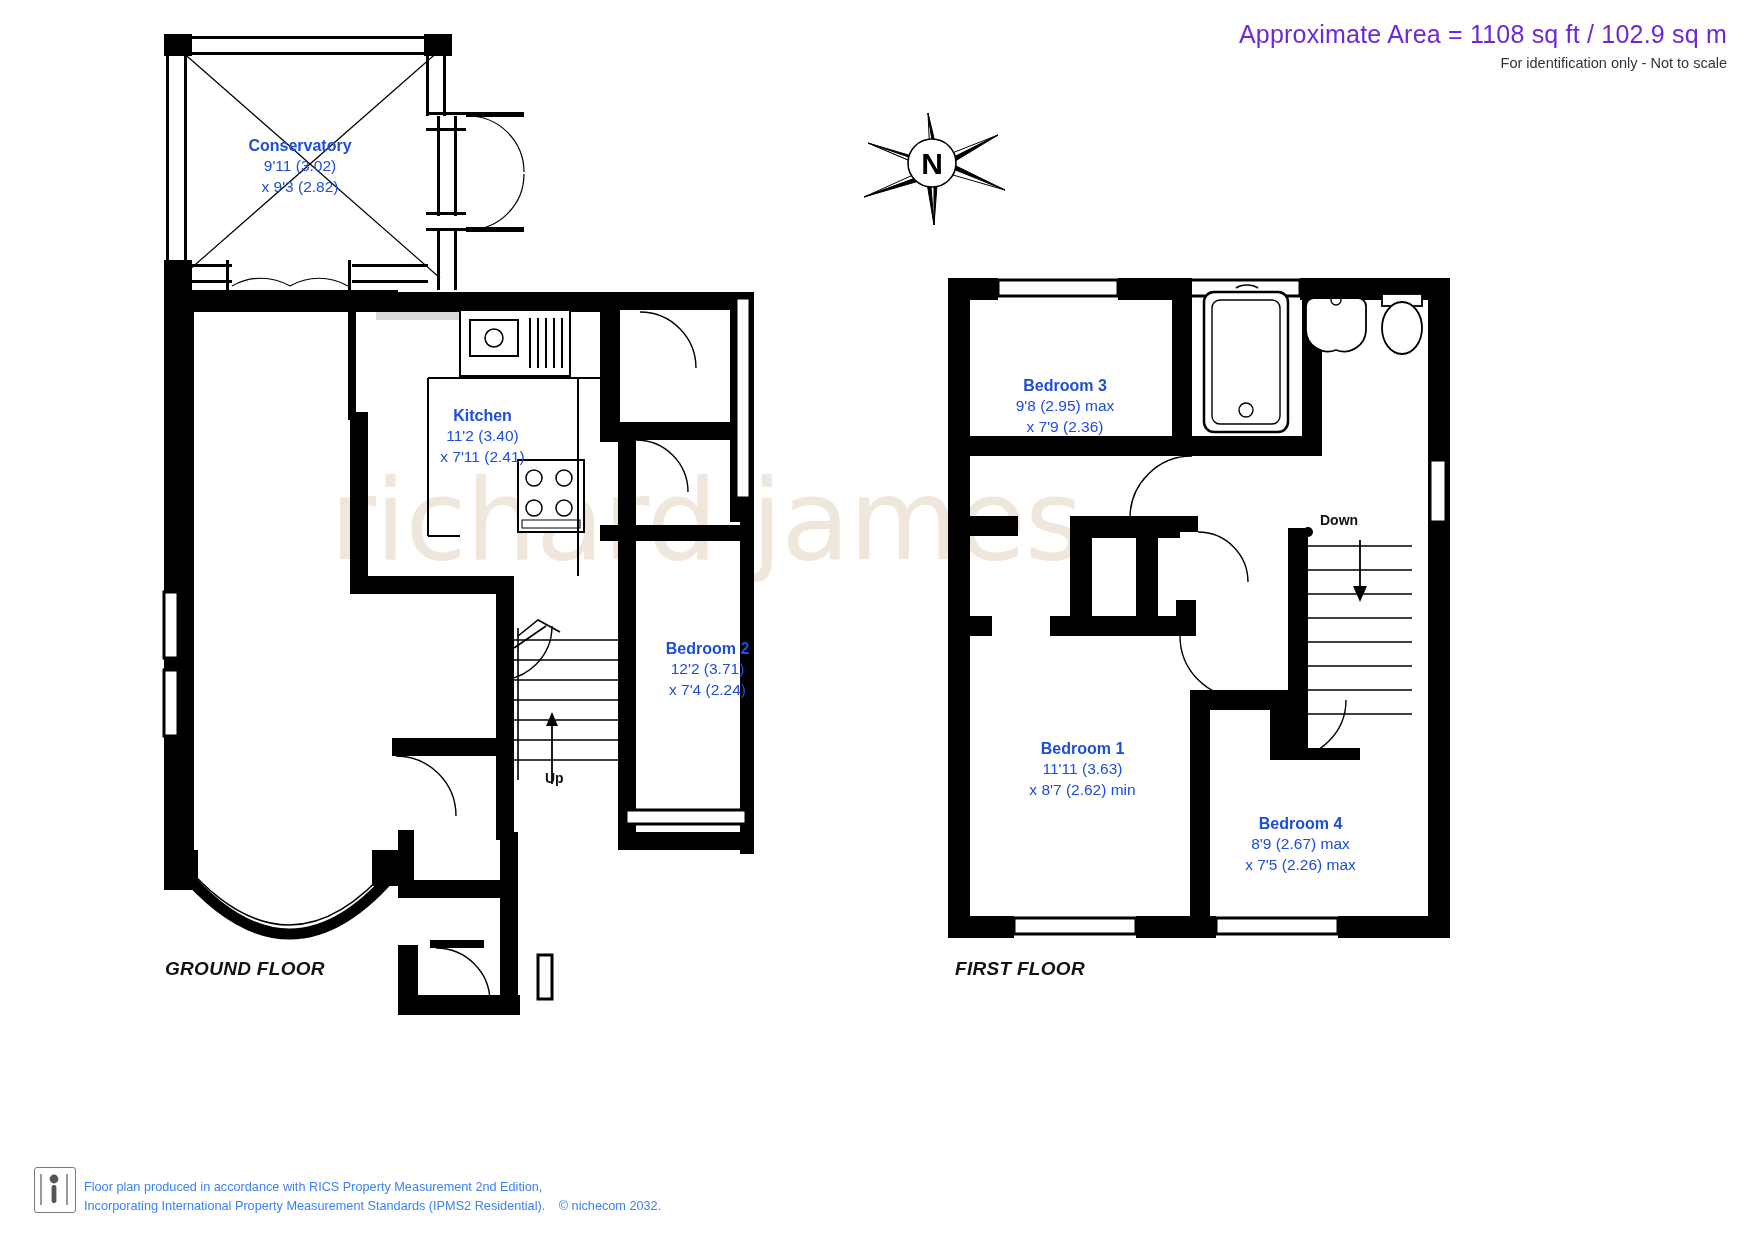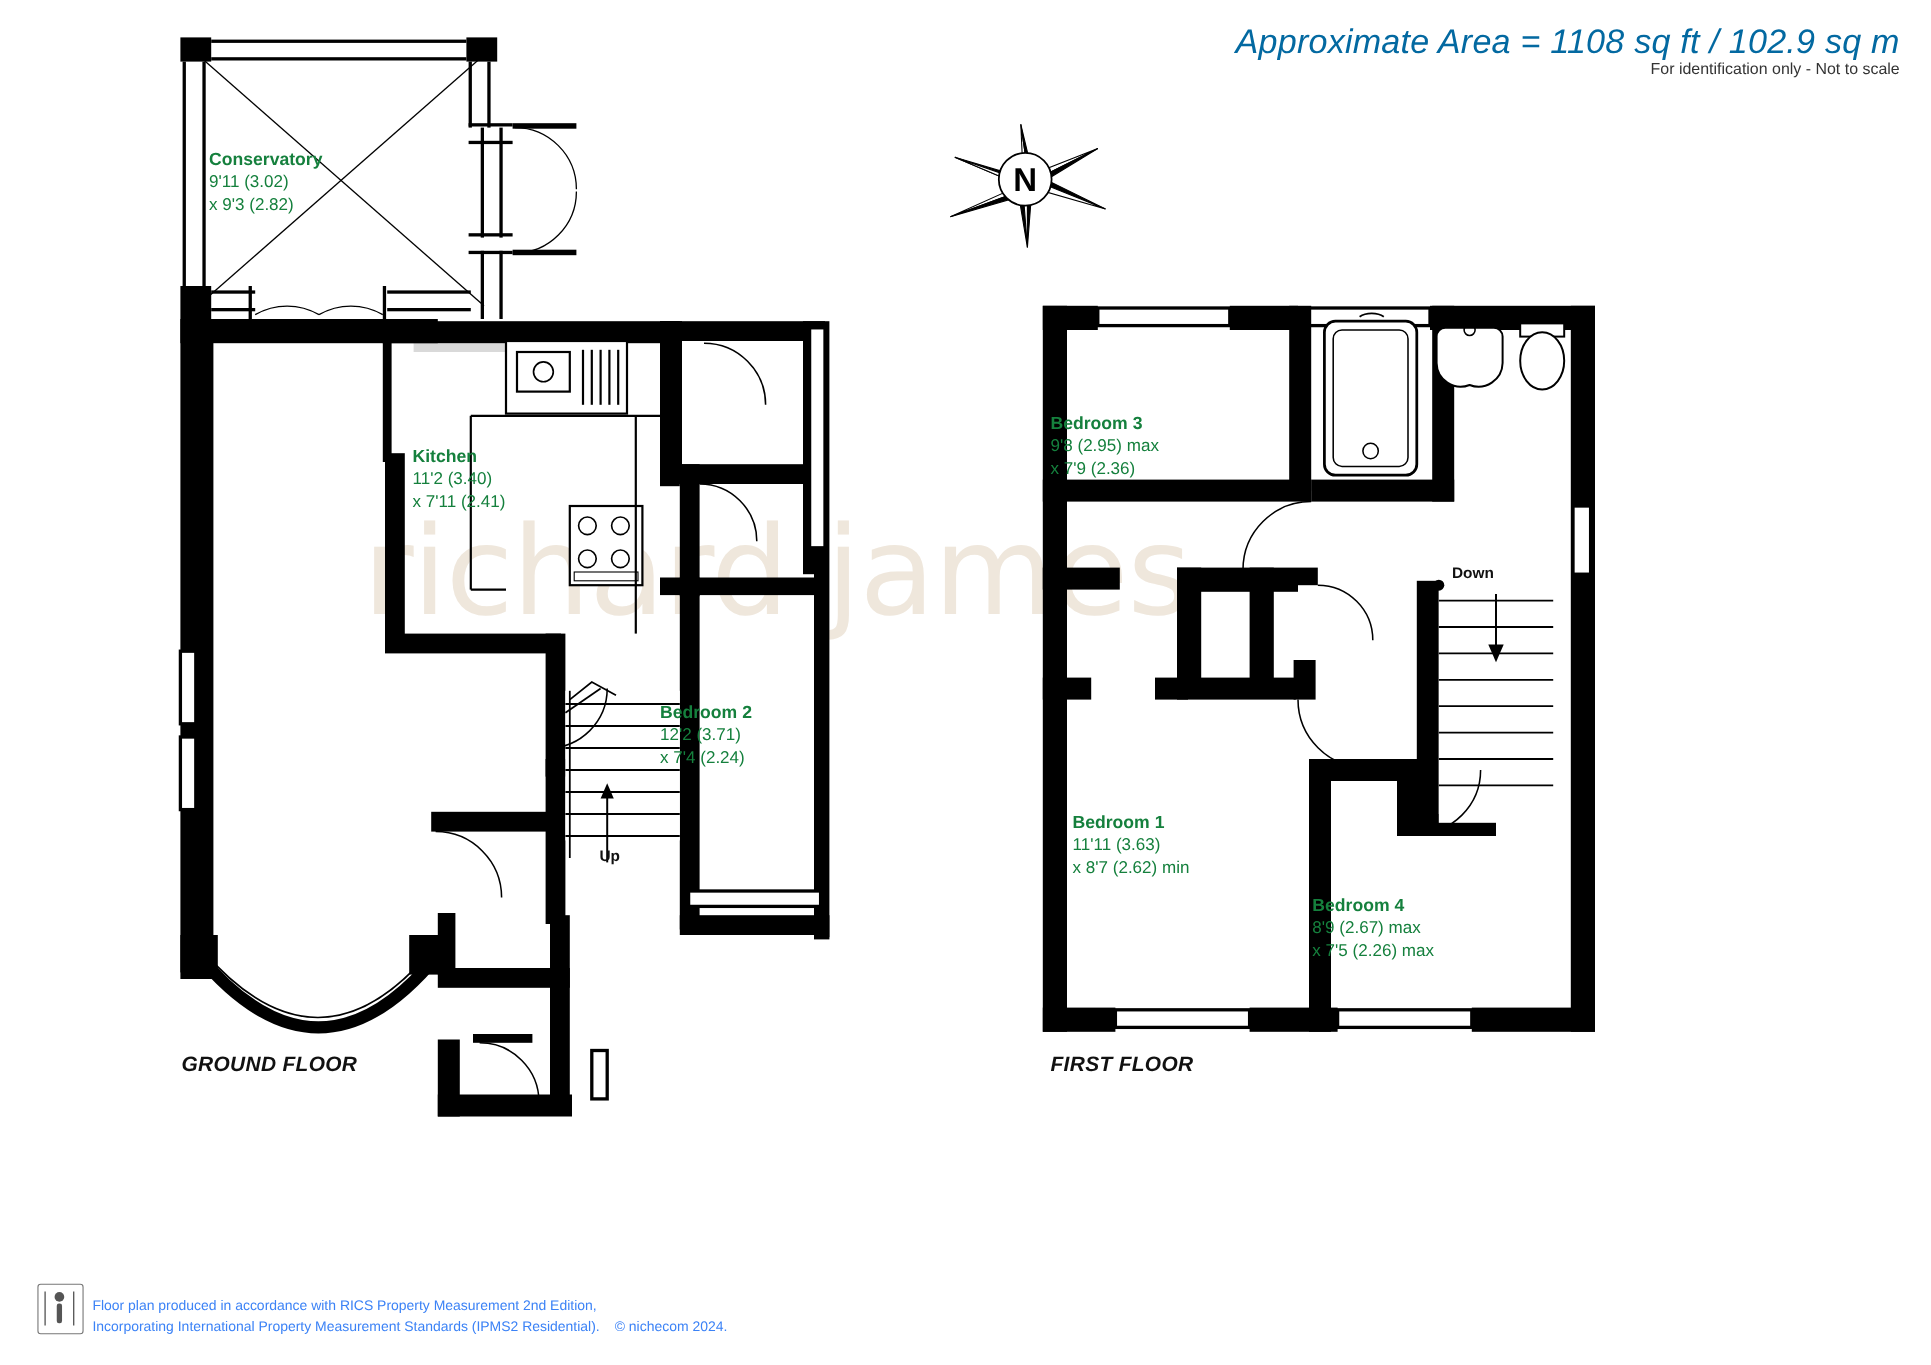--- a/index.html
+++ b/index.html
@@ -6,39 +6,39 @@
   body{
     width:1755px;height:1241px;background:#ffffff;
     font-family:"Liberation Sans", sans-serif;
     color:#111;position:relative;overflow:hidden;
   }
   .root{position:absolute;inset:0;}
 
   
   .area-title{
     position:absolute;right:28px;top:20px;
-    font-size:31px;color:#0369a1;letter-spacing:.2px;font-style:italic;
+    font-size:25px;color:#6d28d9;letter-spacing:.2px;
   }
   .area-sub{
     position:absolute;right:28px;top:55px;
     font-size:14.5px;color:#333;
   }
 
   
   .watermark{
     position:absolute;left:330px;top:455px;
     font-size:112px;color:#efe7dc;
     font-family:"DejaVu Sans", sans-serif;
     letter-spacing:-1px;white-space:nowrap;
     user-select:none;
   }
 
   
   .compass{position:absolute;left:860px;top:95px;width:150px;height:135px;}
-  .room-label{position:absolute;line-height:1.34;font-size:15.5px;color:#15803d;}
+  .room-label{position:absolute;text-align:center;line-height:1.34;font-size:15.5px;color:#1d4ed8;}
   .room-label .nm{font-weight:bold;font-size:16px;display:block;}
   .floor-label{position:absolute;font-weight:bold;font-size:19px;letter-spacing:.3px;font-style:italic;}
   .updown{position:absolute;font-size:14px;font-weight:bold;}
   .footer-text{position:absolute;left:84px;bottom:26px;font-size:12.7px;line-height:1.45;color:#3b82f6;}
   .nichecom{font-style:normal;}
   svg{display:block;}
 </style>
 </head>
 <body>
 
@@ -347,17 +347,17 @@
       <rect x="16.6" y="17" width="4.8" height="18" rx="2" fill="#555"></rect>
       <line x1="6" y1="6" x2="6" y2="37" stroke="#555" stroke-width="1.2"></line>
       <line x1="32" y1="6" x2="32" y2="37" stroke="#555" stroke-width="1.2"></line>
     </svg>
   </div>
 
   <div class="footer-text">
     <div>Floor plan produced in accordance with RICS Property Measurement 2nd Edition,</div>
     <div>
       <span>Incorporating International Property Measurement Standards (IPMS2 Residential).</span>
-      <span class="nichecom" style="margin-left:10px;">© nichecom 2024.</span>
+      <span class="nichecom" style="margin-left:10px;">© nichecom 2032.</span>
     </div>
   </div>
 
 </div>
 
 </body></html>

